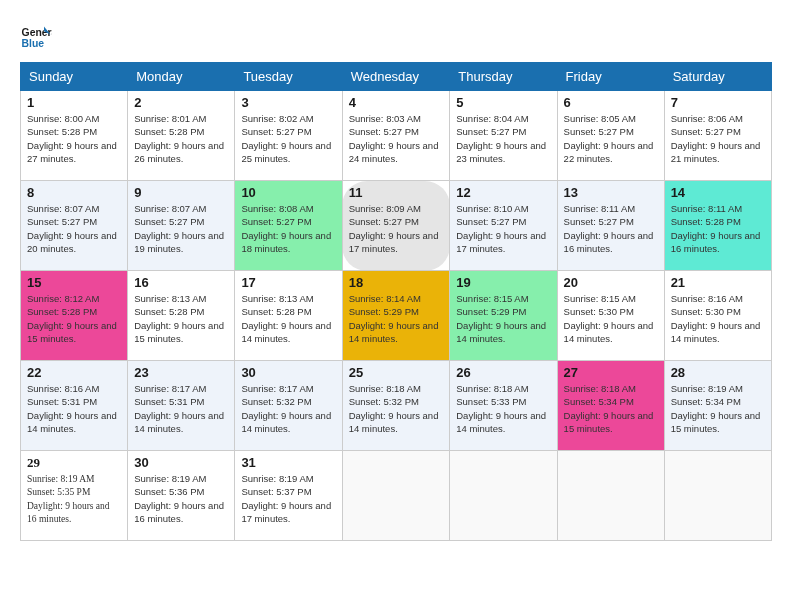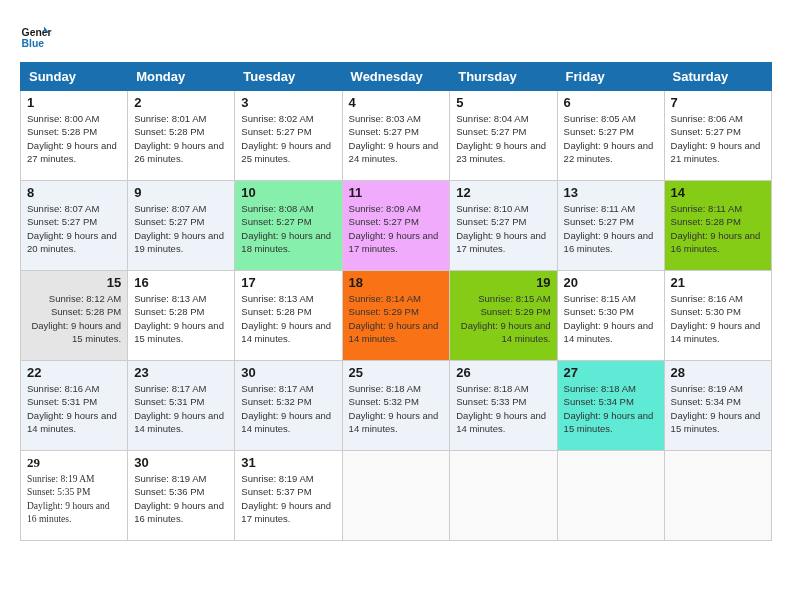--- a/index.html
+++ b/index.html
@@ -41,21 +41,21 @@
       width: 100%;
       border-collapse: collapse;
       font-size: 10px;
     }
     .calendar th {
       background: #1a6faf;
       color: #fff;
       text-align: left;
       padding: 6px 8px;
       font-size: 13px;
-      font-weight: bold;
+      font-weight: normal;
       border: 1px solid #1a6faf;
     }
     .calendar td {
       border: 1px solid #ccc;
       vertical-align: top;
       padding: 4px 6px;
       width: 108px;
       height: 90px;
       background: #fff;
     }
@@ -188,21 +188,21 @@
           </div>
         </td>
         <td style="background: #86efac;">
           <span class="day-num">10</span>
           <div class="day-info">
             Sunrise: 8:08 AM<br>
             Sunset: 5:27 PM<br>
             Daylight: 9 hours and 18 minutes.
           </div>
         </td>
-        <td style="background: #f0abfc;">
+        <td style="background: #e5e5e5; border-radius: 25px;">
           <span class="day-num">11</span>
           <div class="day-info">
             Sunrise: 8:09 AM<br>
             Sunset: 5:27 PM<br>
             Daylight: 9 hours and 17 minutes.
           </div>
         </td>
         <td style="background: rgb(238, 243, 250);">
           <span class="day-num">12</span>
           <div class="day-info">
@@ -212,31 +212,31 @@
           </div>
         </td>
         <td style="background: rgb(238, 243, 250); margin-left: 32px;">
           <span class="day-num">13</span>
           <div class="day-info">
             Sunrise: 8:11 AM<br>
             Sunset: 5:27 PM<br>
             Daylight: 9 hours and 16 minutes.
           </div>
         </td>
-        <td style="background: #84cc16;">
+        <td style="background: #5eead4;">
           <span class="day-num">14</span>
           <div class="day-info">
             Sunrise: 8:11 AM<br>
             Sunset: 5:28 PM<br>
             Daylight: 9 hours and 16 minutes.
           </div>
         </td>
       </tr>
       <tr>
-        <td style="background: #e5e5e5; text-align: right;">
+        <td style="background: #ec4899;">
           <span class="day-num">15</span>
           <div class="day-info">
             Sunrise: 8:12 AM<br>
             Sunset: 5:28 PM<br>
             Daylight: 9 hours and 15 minutes.
           </div>
         </td>
         <td style="background: rgb(255, 255, 255);">
           <span class="day-num">16</span>
           <div class="day-info">
@@ -246,29 +246,29 @@
           </div>
         </td>
         <td style="background: rgb(255, 255, 255);">
           <span class="day-num">17</span>
           <div class="day-info">
             Sunrise: 8:13 AM<br>
             Sunset: 5:28 PM<br>
             Daylight: 9 hours and 14 minutes.
           </div>
         </td>
-        <td style="background: #f97316;">
+        <td style="background: #eab308;">
           <span class="day-num">18</span>
           <div class="day-info">
             Sunrise: 8:14 AM<br>
             Sunset: 5:29 PM<br>
             Daylight: 9 hours and 14 minutes.
           </div>
         </td>
-        <td style="background: #84cc16; text-align: right;">
+        <td style="background: #86efac;">
           <span class="day-num">19</span>
           <div class="day-info">
             Sunrise: 8:15 AM<br>
             Sunset: 5:29 PM<br>
             Daylight: 9 hours and 14 minutes.
           </div>
         </td>
         <td style="background: rgb(255, 255, 255);">
           <span class="day-num">20</span>
           <div class="day-info">
@@ -320,21 +320,21 @@
           </div>
         </td>
         <td style="background: rgb(238, 243, 250); margin-left: 24px;">
           <span class="day-num">26</span>
           <div class="day-info">
             Sunrise: 8:18 AM<br>
             Sunset: 5:33 PM<br>
             Daylight: 9 hours and 14 minutes.
           </div>
         </td>
-        <td style="background: #5eead4; margin-top: 36px;">
+        <td style="background: #ec4899; margin-top: 36px;">
           <span class="day-num">27</span>
           <div class="day-info">
             Sunrise: 8:18 AM<br>
             Sunset: 5:34 PM<br>
             Daylight: 9 hours and 15 minutes.
           </div>
         </td>
         <td style="background: rgb(238, 243, 250);">
           <span class="day-num">28</span>
           <div class="day-info">

